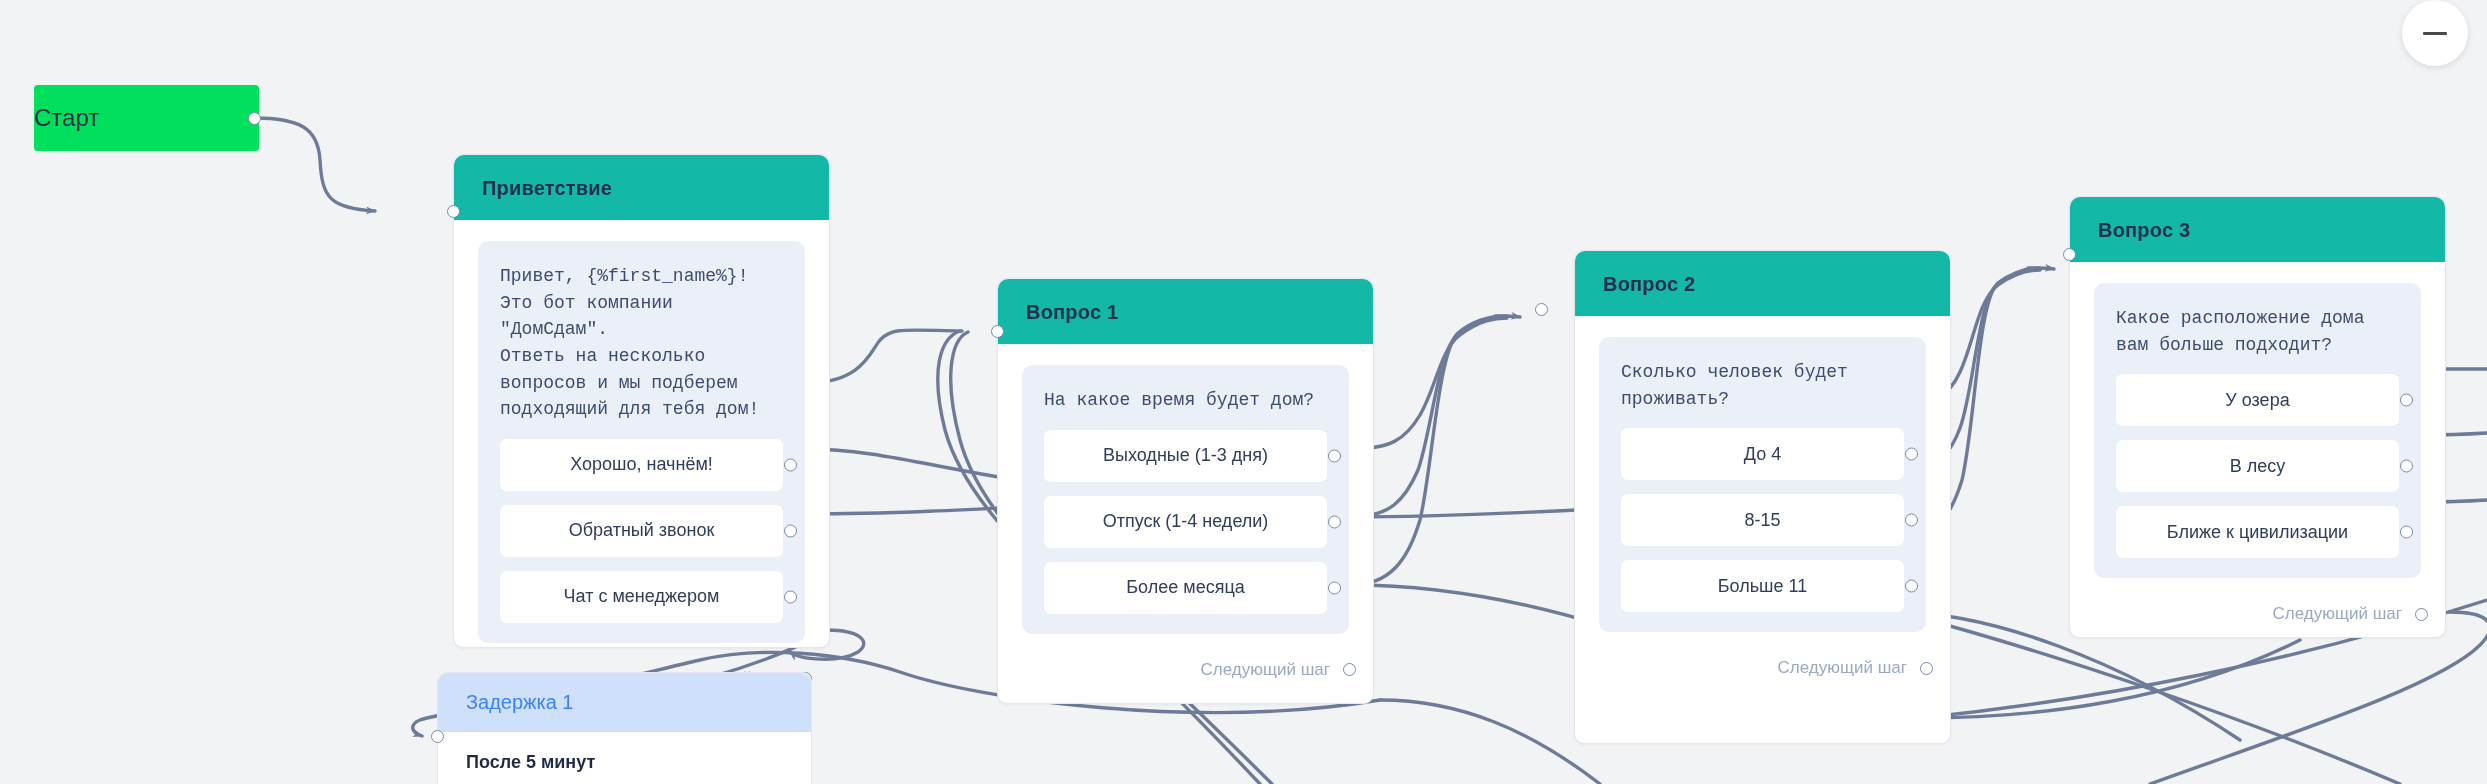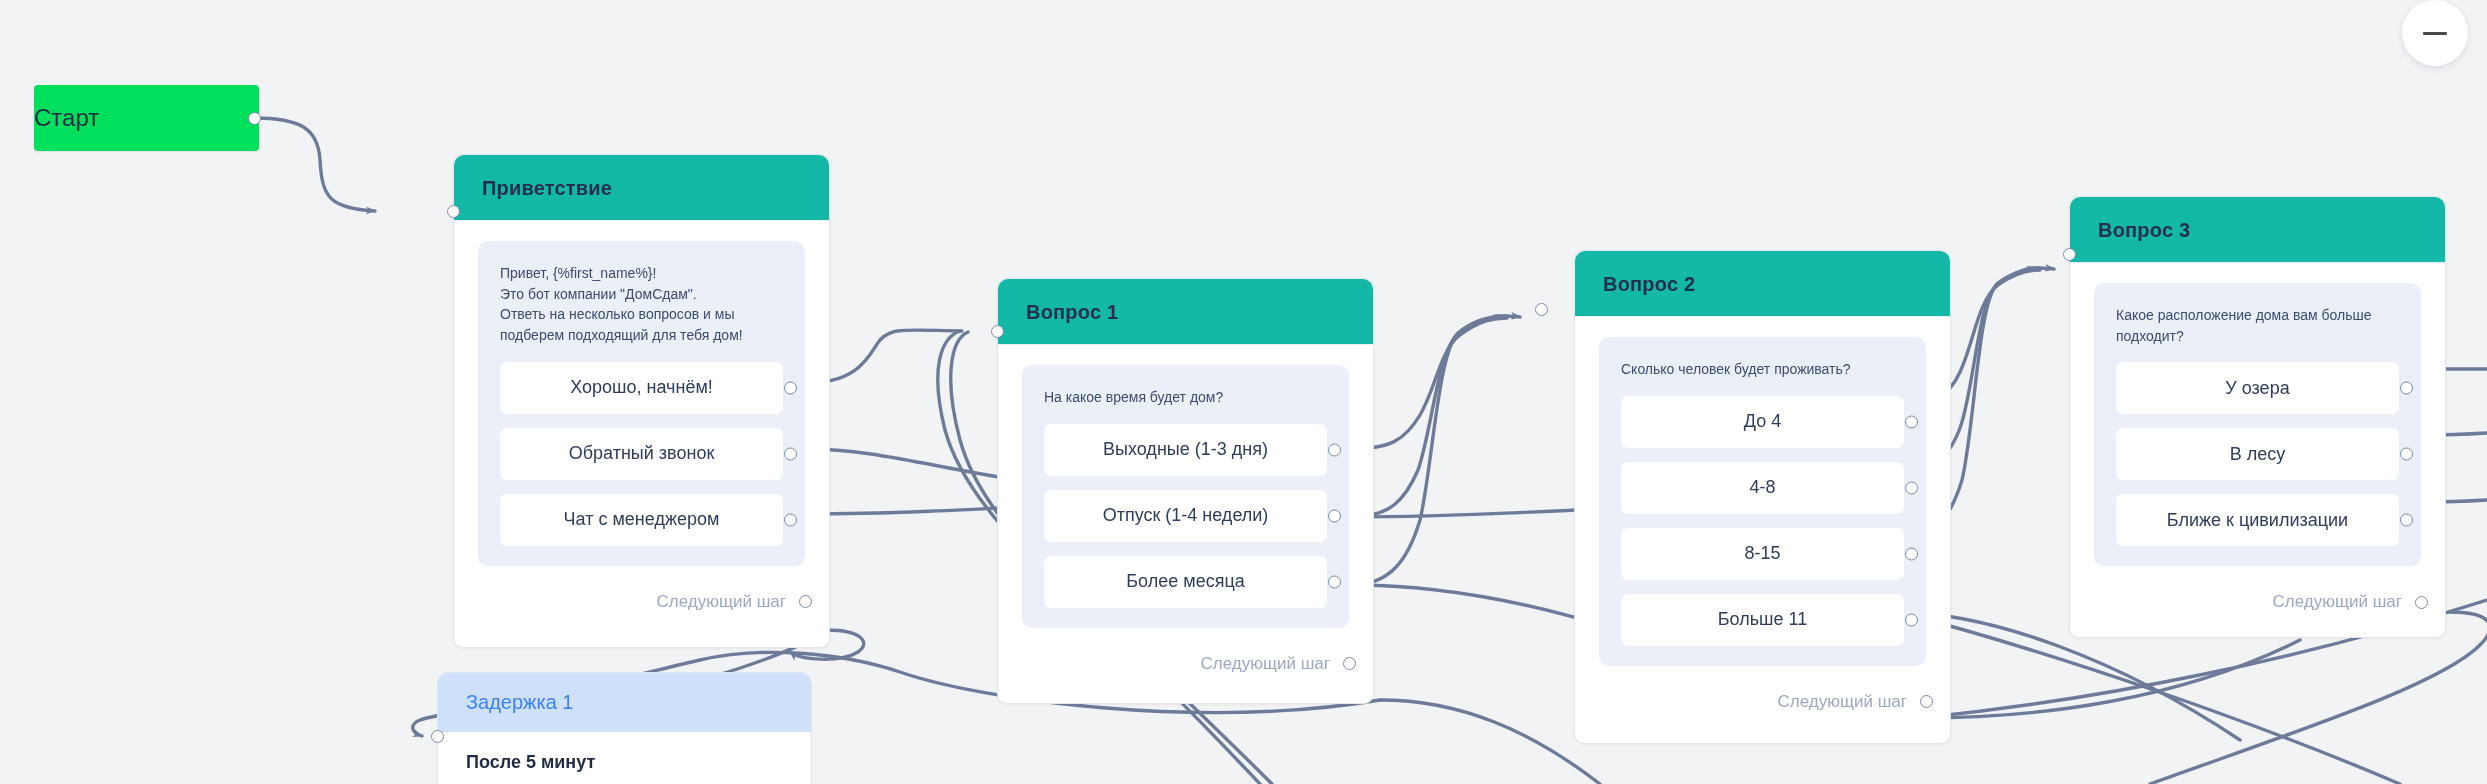--- a/index.html
+++ b/index.html
@@ -32,22 +32,22 @@
     background:#14b8a6;border-bottom:1px solid #eef0f4;
     border-radius:10px 10px 0 0;
     padding:22px 0 20px 28px;
   }
   .card-title{font-size:20px;font-weight:bold;color:#23304d;letter-spacing:.2px;}
   .card-body{padding:20px 24px 0 24px;}
   .bubble{
     background:#eaeff8;border-radius:10px;padding:22px 22px 20px 22px;
   }
   .bubble-text{
-    font-size:14px;color:#3c4c६e;color:#3c4c6e;line-height:1.48;
-    white-space:pre-line;margin-bottom:16px;
+    font-size:18px;color:#3c4c६e;color:#3c4c6e;line-height:1.48;
+    white-space:pre-line;margin-bottom:16px;font-family:Liberation Mono, monospace;
   }
   .opt{
     position:relative;background:#ffffff;border-radius:7px;
     height:52px;margin-bottom:14px;
     display:flex;align-items:center;justify-content:center;
     font-size:18px;color:#2f3d5c;
   }
   .opt:last-child{margin-bottom:0;}
   .opt .port{
     position:absolute;right:-14px;top:50%;transform:translateY(-50%);
@@ -229,24 +229,20 @@
       <div class="card-title">Вопрос 2</div>
     </div>
     <div class="card-body">
       <div class="bubble">
         <div class="bubble-text">Сколько человек будет проживать?</div>
         <div class="opt">
           <span>До 4</span>
           <span class="port"></span>
         </div>
         <div class="opt">
-          <span>4-8</span>
-          <span class="port"></span>
-        </div>
-        <div class="opt">
           <span>8-15</span>
           <span class="port"></span>
         </div>
         <div class="opt">
           <span>Больше 11</span>
           <span class="port"></span>
         </div>
       </div>
       <div class="next-row">
         <span class="next-label">Следующий шаг</span>

